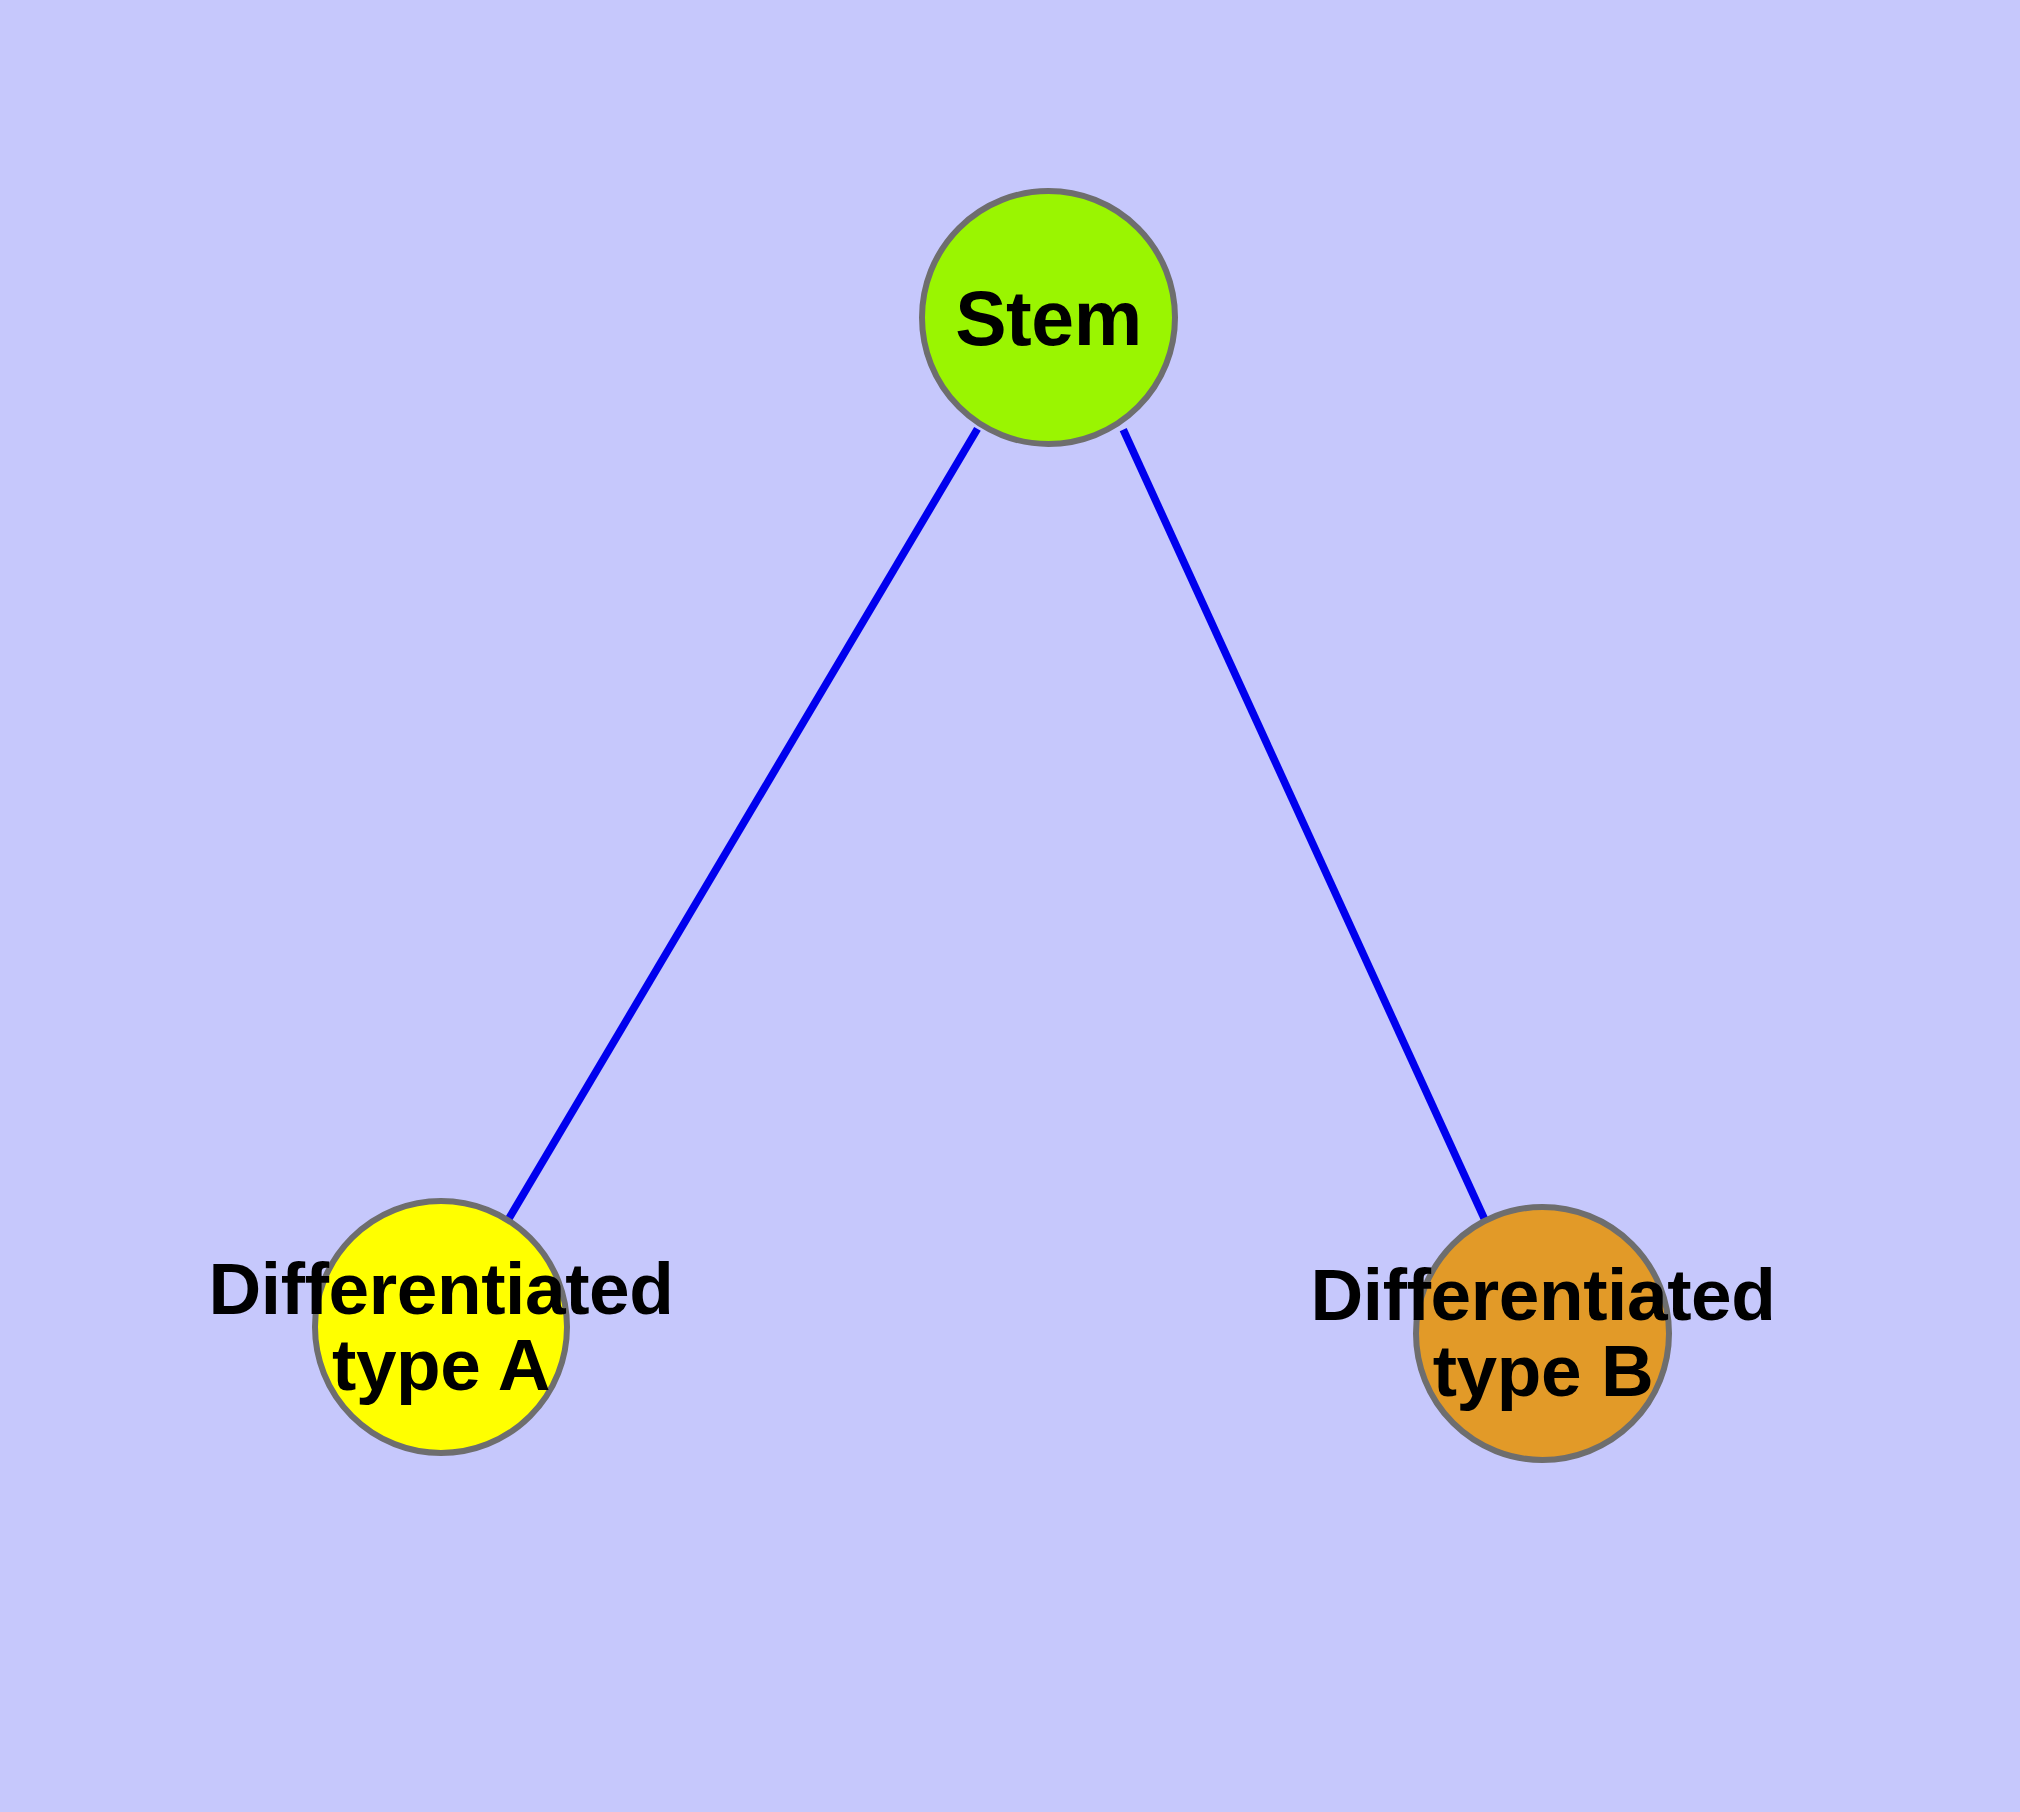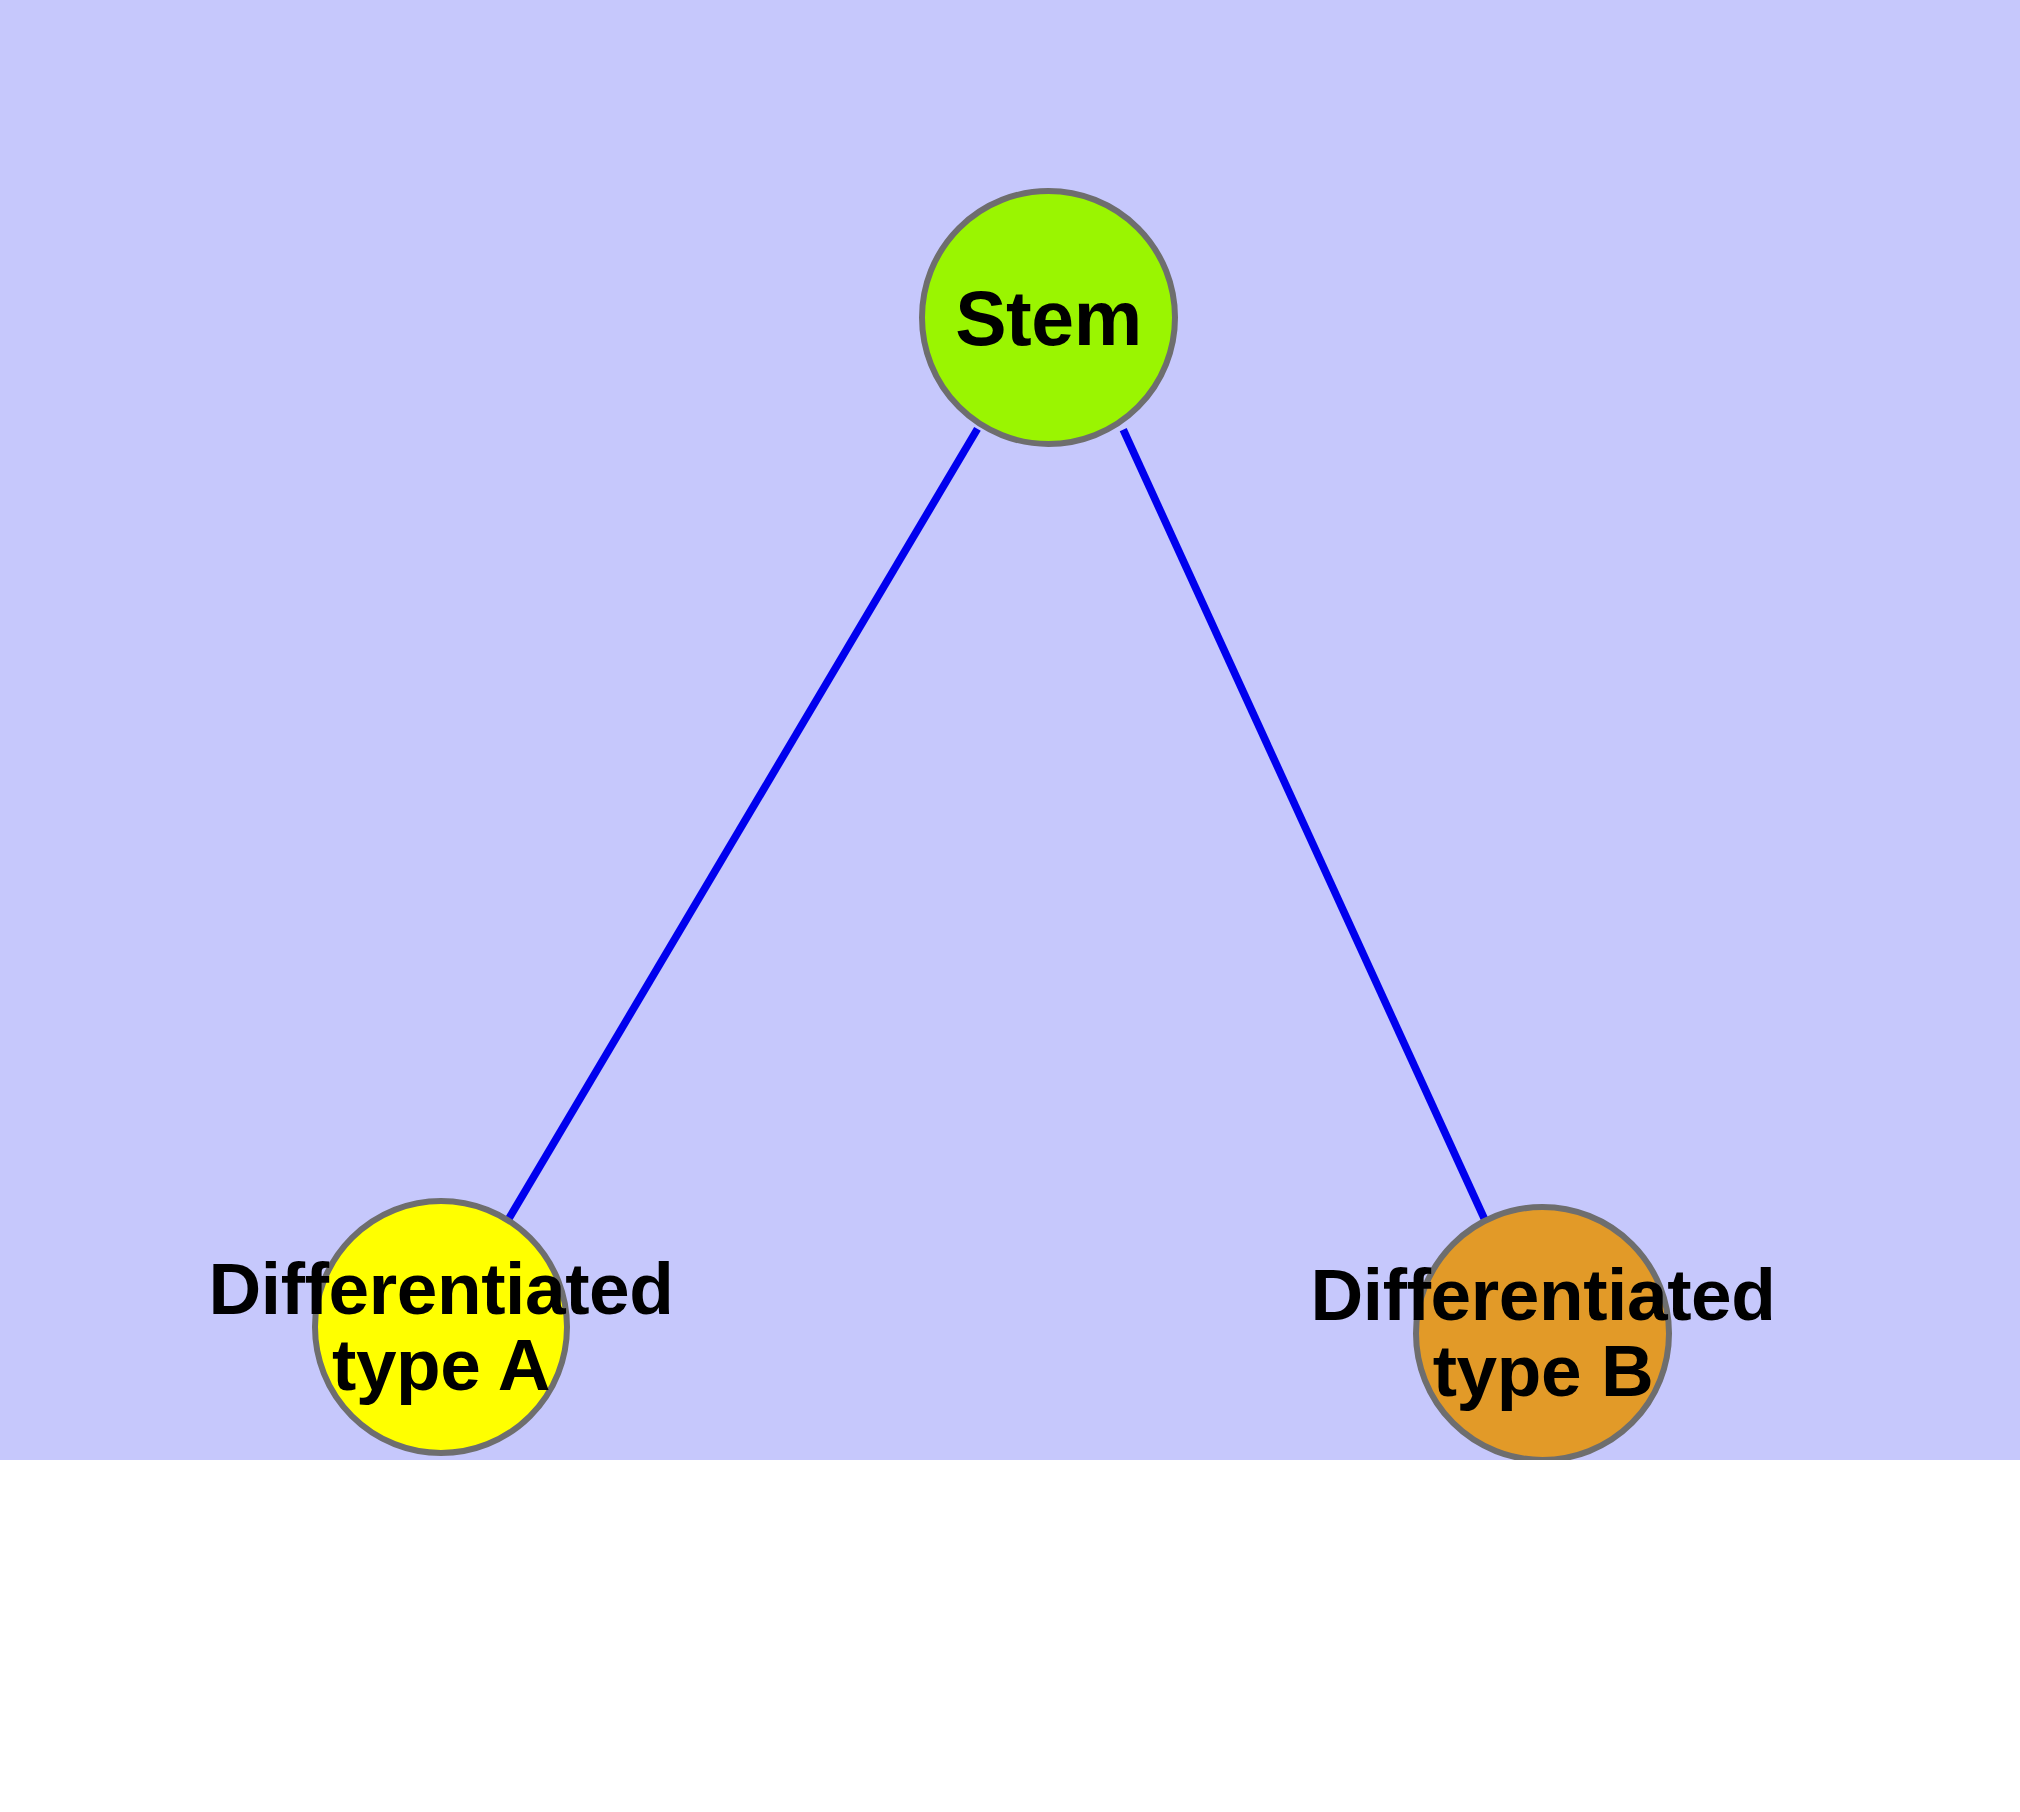--- a/index.html
+++ b/index.html
@@ -4,21 +4,21 @@
 <title>Cell Differentiation Network</title>
 <style>
   html, body {
     margin: 0;
     padding: 0;
     background: #ffffff;
   }
   #stage {
     position: relative;
     width: 2021px;
-    height: 1460px;
+    height: 1812px;
     overflow: hidden;
     font-family: "Liberation Sans", sans-serif;
   }
   #bg-rect {
     position: absolute;
     left: 0; top: 0;
     width: 2021px;
     height: 1812px;
     background: #c6c8fc;
   }

